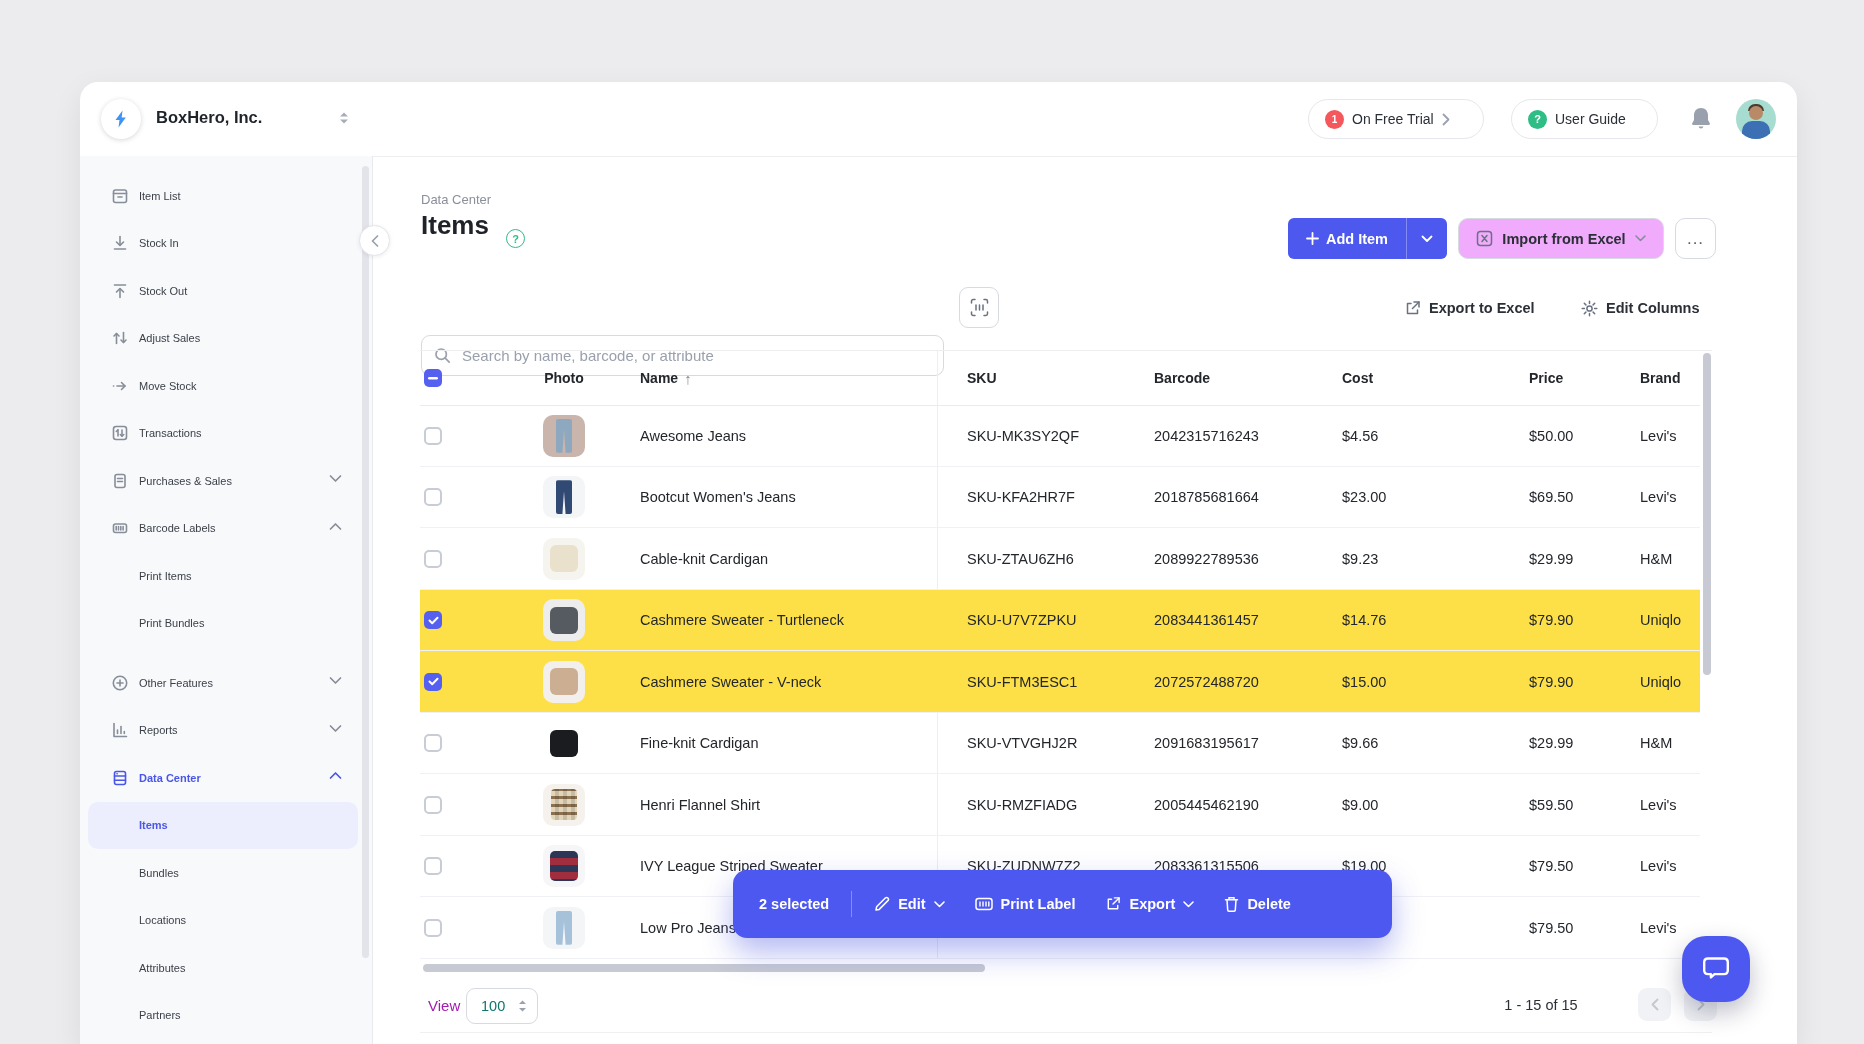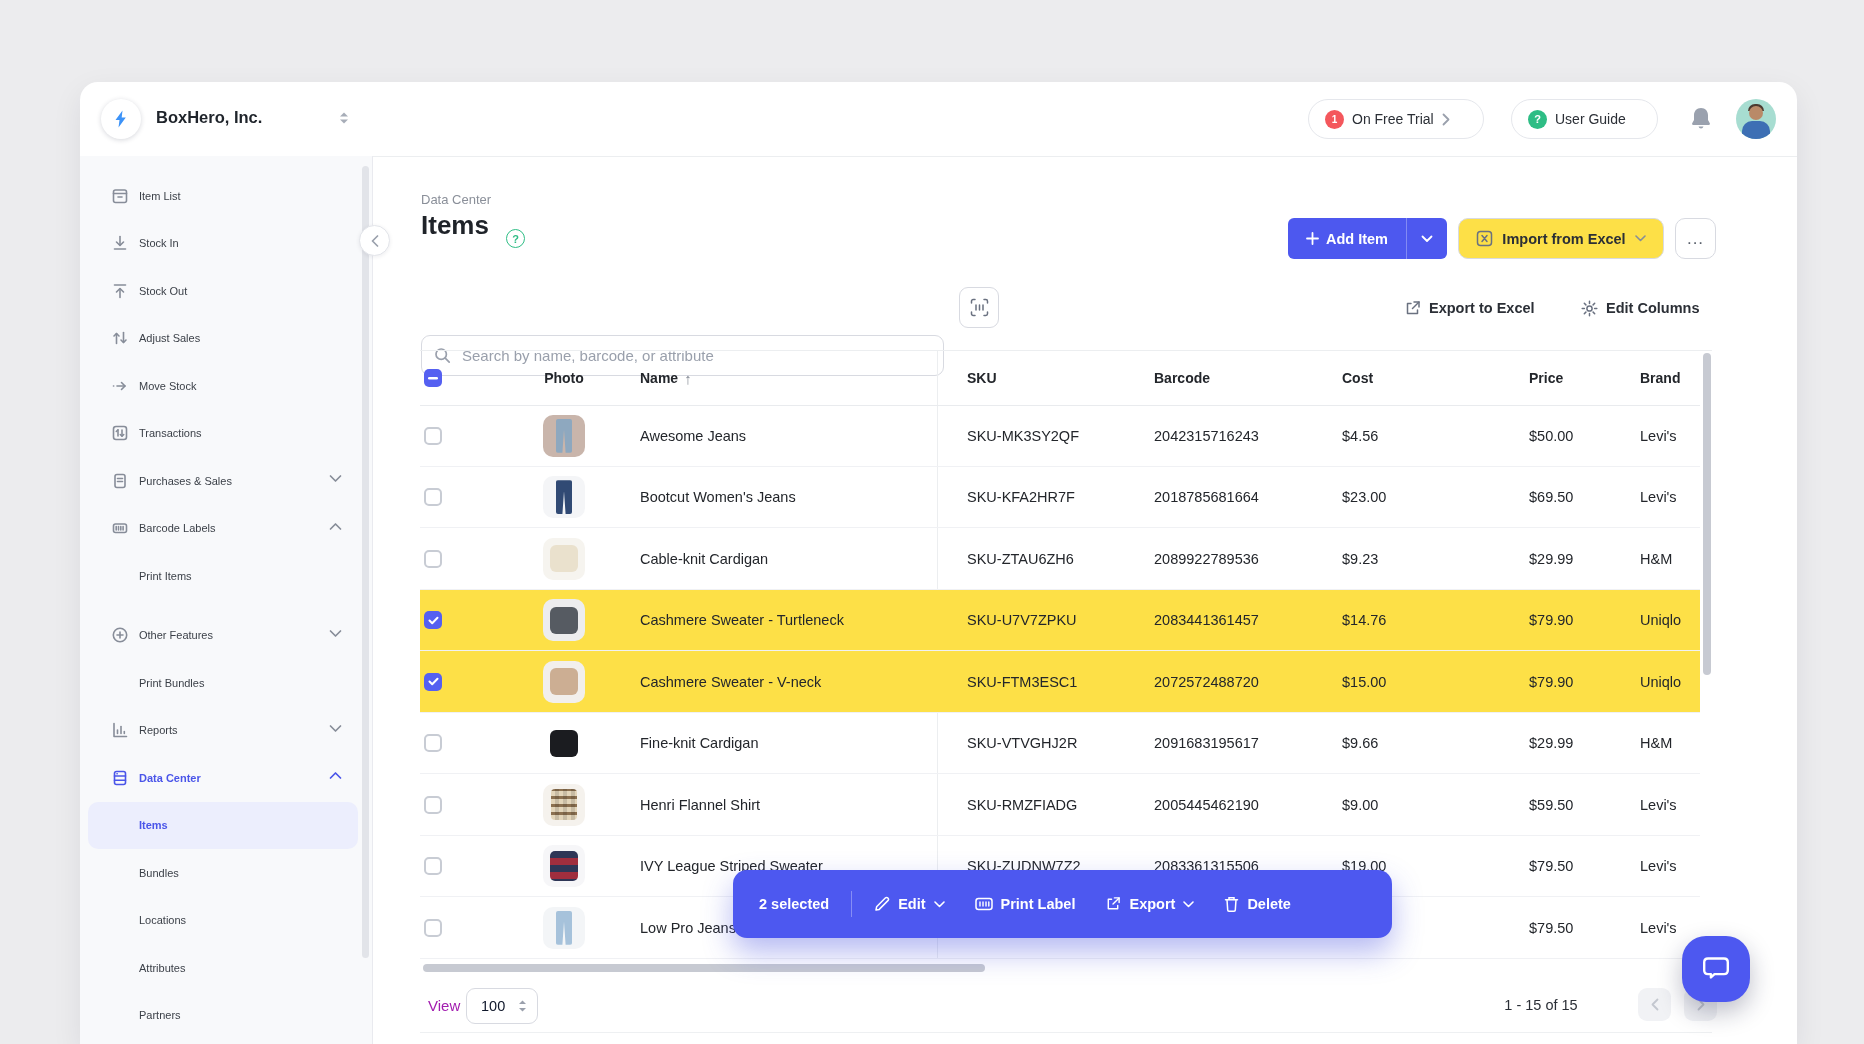--- a/index.html
+++ b/index.html
@@ -50,21 +50,21 @@
   .breadcrumb{position:absolute;left:341px;top:110px;font-size:13px;color:#8a8f99;}
   .page-title{position:absolute;left:341px;top:128px;font-size:26px;font-weight:700;color:#1f2329;}
   .help-dot{position:absolute;left:426px;top:147px;width:19px;height:19px;border-radius:50%;border:1.6px solid #2ebd85;
             box-sizing:border-box;color:#2ebd85;font-size:11px;font-weight:700;display:flex;align-items:center;
             justify-content:center;cursor:pointer;}
   .btn-add{position:absolute;left:1208px;top:136px;width:159px;height:41px;border-radius:6px;background:#4d58ef;
            color:#fff;display:flex;align-items:center;cursor:pointer;}
   .btn-add .main{flex:1;display:flex;align-items:center;justify-content:center;gap:7px;font-size:14.5px;font-weight:600;}
   .btn-add .split{width:40px;height:100%;border-left:1px solid rgba(255,255,255,.3);display:flex;align-items:center;justify-content:center;}
   .btn-import{position:absolute;left:1378px;top:136px;width:206px;height:41px;border-radius:10px;border:1px solid #d8dae1;
-              background:#fde047;box-sizing:border-box;display:flex;align-items:center;justify-content:center;gap:9px;
+              background:#f0abfc;box-sizing:border-box;display:flex;align-items:center;justify-content:center;gap:9px;
               font-size:14.5px;font-weight:600;color:#2b2f36;cursor:pointer;}
   .btn-more{position:absolute;left:1595px;top:136px;width:41px;height:41px;border-radius:10px;border:1px solid #d8dae1;
             background:#fff;box-sizing:border-box;display:flex;align-items:center;justify-content:center;
             color:#5a616c;font-size:17px;letter-spacing:1px;cursor:pointer;}
   .search-box{position:absolute;left:341px;top:205px;width:523px;height:41px;border:1px solid #d8dae1;border-radius:9px;
               box-sizing:border-box;display:flex;align-items:center;padding:0 12px;gap:9px;background:#fff;margin-top:48px;}
   .search-box input{border:none;outline:none;flex:1;font-size:15px;color:#23262b;font-family:inherit;background:transparent;}
   .search-box input::placeholder{color:#9aa0ac;}
   .btn-scan{position:absolute;left:879px;top:205px;width:40px;height:41px;border:1px solid #d8dae1;border-radius:9px;
             box-sizing:border-box;background:#fff;display:flex;align-items:center;justify-content:center;cursor:pointer;}
@@ -93,21 +93,21 @@
   
   .action-bar{position:absolute;left:653px;top:788px;width:659px;height:68px;border-radius:14px;background:#4d58f0;
               box-shadow:0 14px 30px rgba(60,70,220,.38);display:flex;align-items:center;color:#fff;z-index:20;}
   .ab-count{padding-left:26px;font-size:14.5px;font-weight:600;}
   .ab-div{width:1px;height:26px;background:rgba(255,255,255,.32);margin:0 22px;}
   .ab-btn{display:flex;align-items:center;gap:8px;font-size:14.5px;font-weight:600;margin-right:30px;cursor:pointer;}
   
   .pg-view{position:absolute;left:348px;top:915px;font-size:15px;color:#a21caf;}
   .pg-select{position:absolute;left:386px;top:906px;width:72px;height:36px;border:1px solid #d8dae1;border-radius:9px;
              box-sizing:border-box;display:flex;align-items:center;padding:0 10px 0 14px;justify-content:space-between;
-             font-size:14.5px;color:#0f172a;background:#fff;cursor:pointer;}
+             font-size:14.5px;color:#0f766e;background:#fff;cursor:pointer;}
   .pg-range{position:absolute;left:1400px;top:915px;width:122px;text-align:center;font-size:14.5px;color:#2b2f36;}
   .pg-btn{position:absolute;top:906px;width:33px;height:33px;border-radius:9px;background:#f1f2f5;display:flex;
           align-items:center;justify-content:center;cursor:pointer;}
   .pg-prev{left:1558px;} .pg-next{left:1604px;}
   .pg-divider{position:absolute;left:340px;top:950px;width:1292px;height:1px;background:#eef0f2;}
   
   .chat-fab{position:absolute;left:1682px;top:936px;width:68px;height:66px;border-radius:24px;background:#4d58f0;
             box-shadow:0 10px 24px rgba(20,25,60,.28);display:flex;align-items:center;justify-content:center;
             cursor:pointer;z-index:40;}
   svg{display:block;}
@@ -263,38 +263,38 @@
             <span class="lbl">Barcode Labels</span>
             <span class="chev">
               <svg width="13" height="9" viewBox="0 0 13 9">
                 <path d="M1.5 7L6.5 2l5 5" fill="none" stroke="#878d99" stroke-width="1.7" stroke-linecap="round" stroke-linejoin="round"></path>
               </svg>
             </span>
           </div>
           <div class="side-item sub">
             <span class="lbl">Print Items</span>
           </div>
+          <div class="side-item sub">
+            <span class="lbl">Print Bundles</span>
+          </div>
           <div class="side-item gap">
             <span class="icn">
               <svg width="20" height="20" viewBox="0 0 20 20">
                 <g fill="none" stroke="#878d99" stroke-width="1.6" stroke-linecap="round" stroke-linejoin="round">
                   <circle cx="10" cy="10" r="6.7"></circle>
                   <path d="M10 7v6M7 10h6"></path>
                 </g>
               </svg>
             </span>
             <span class="lbl">Other Features</span>
             <span class="chev">
               <svg width="13" height="9" viewBox="0 0 13 9">
                 <path d="M1.5 2l5 5 5-5" fill="none" stroke="#878d99" stroke-width="1.7" stroke-linecap="round" stroke-linejoin="round"></path>
               </svg>
             </span>
-          </div>
-          <div class="side-item sub">
-            <span class="lbl">Print Bundles</span>
           </div>
           <div class="side-item">
             <span class="icn">
               <svg width="20" height="20" viewBox="0 0 20 20">
                 <g fill="none" stroke="#878d99" stroke-width="1.6" stroke-linecap="round" stroke-linejoin="round">
                   <path d="M4 3.5V16.5h12.5"></path>
                   <path d="M7.5 13.5v-3.5"></path>
                   <path d="M11 13.5V6.5"></path>
                   <path d="M14.3 13.5v-2"></path>
                 </g>

